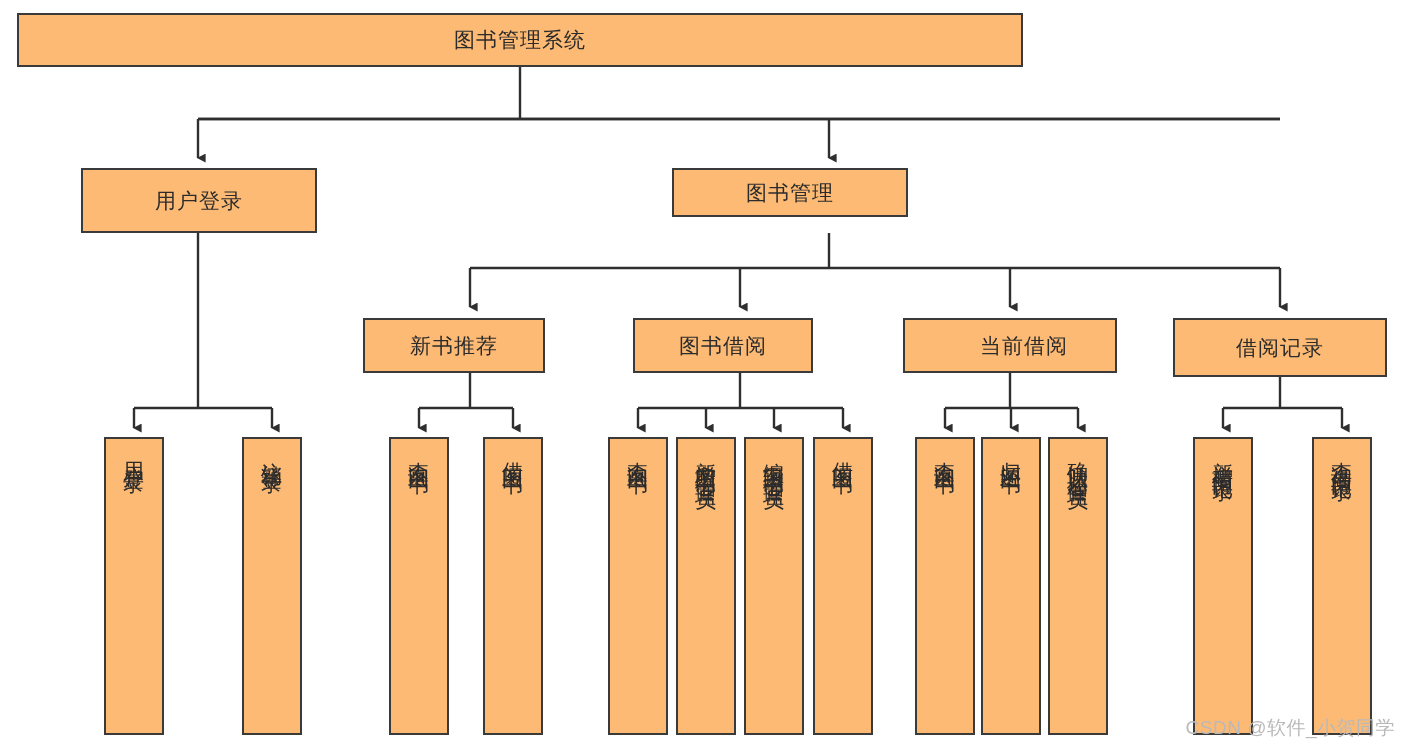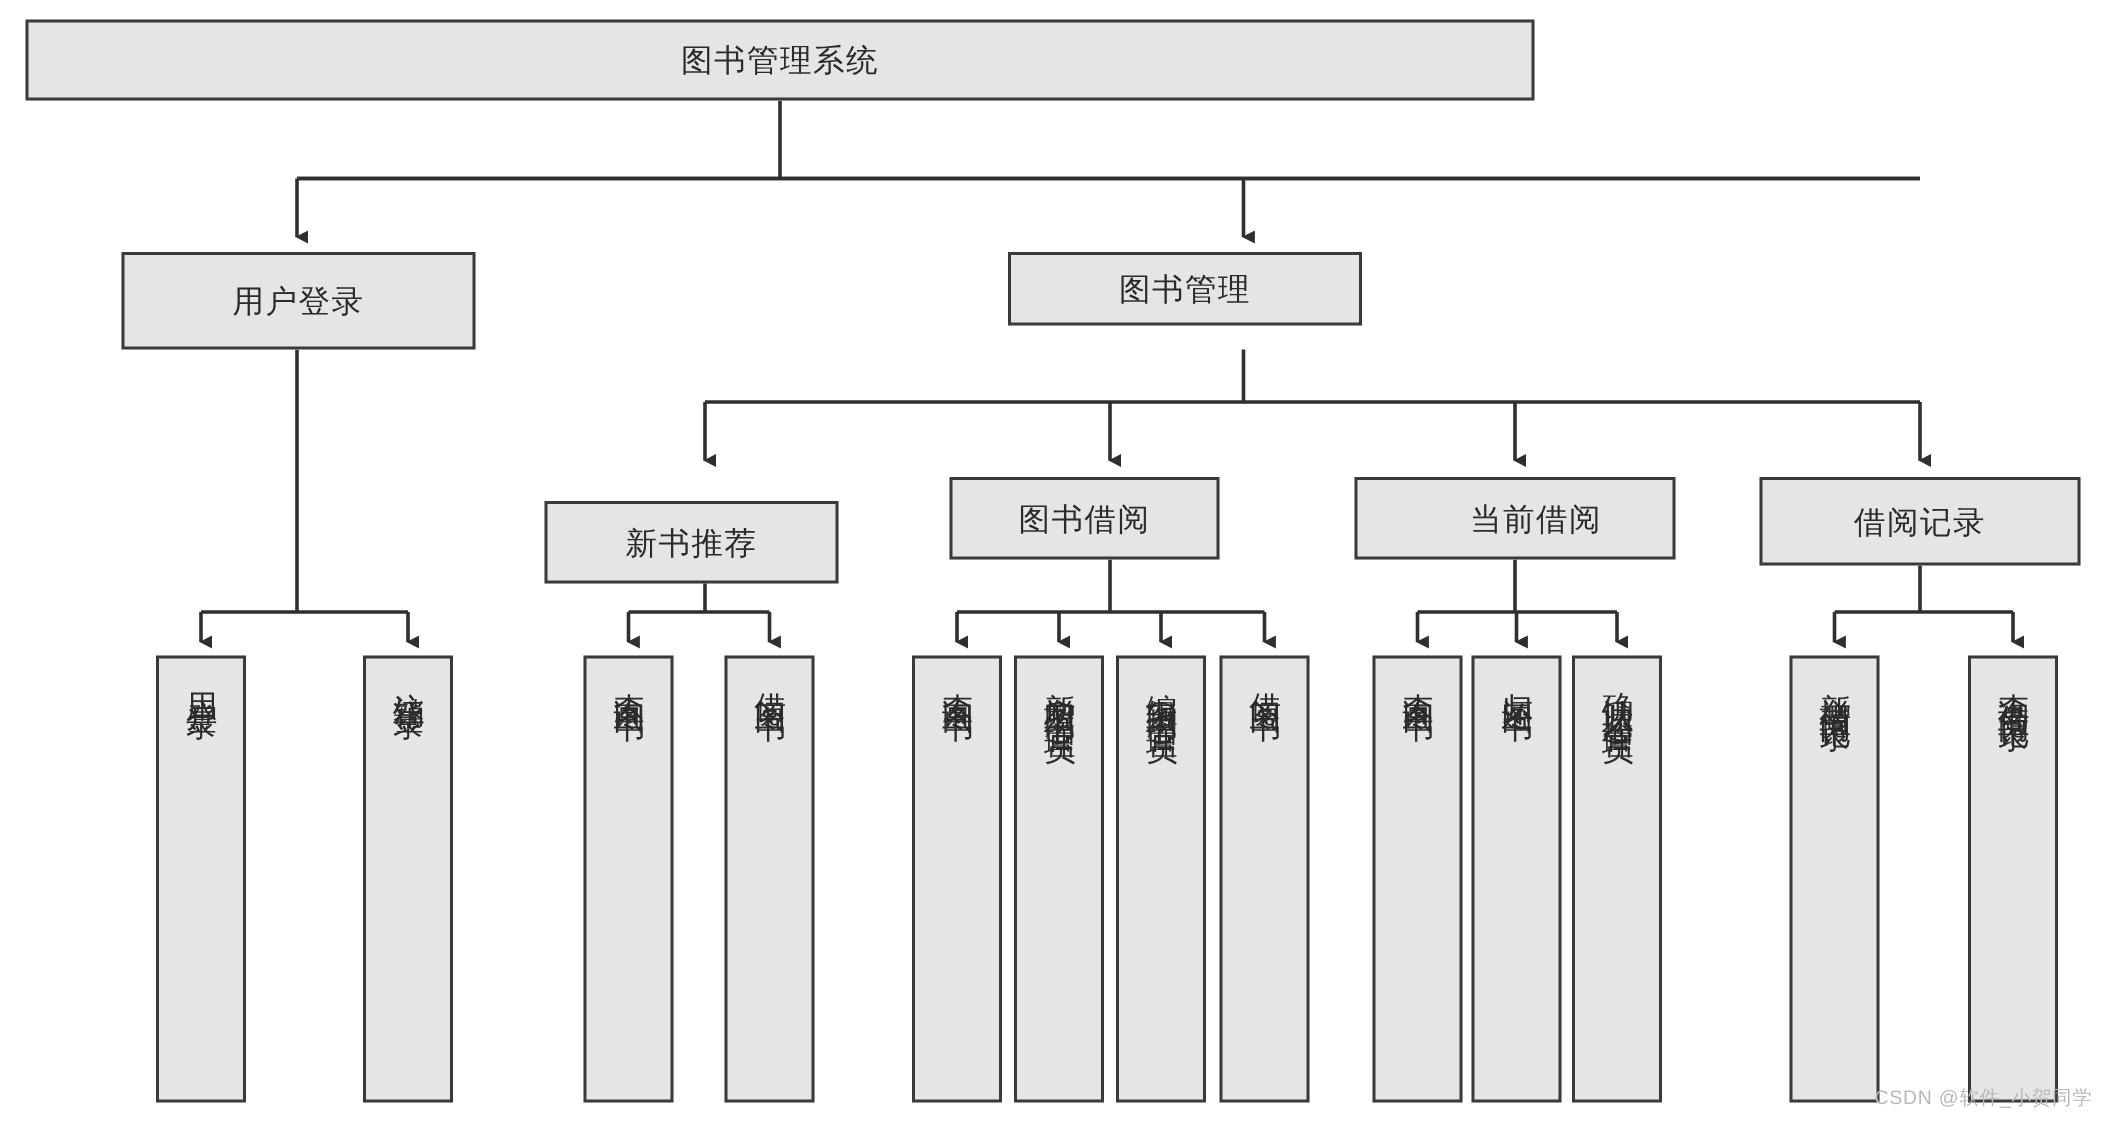--- a/index.html
+++ b/index.html
@@ -15,21 +15,21 @@
     width:1405px;height:747px;
   }
   #edges{
     position:absolute;left:0;top:0;
     width:1405px;height:747px;
     pointer-events:none;
   }
   .node{
     position:absolute;
     box-sizing:border-box;
-    background:#e5e5e5;
+    background:#fdba74;
     border:2px solid #3a3a3a;
     display:flex;
     align-items:center;
     justify-content:center;
     color:#2b2b2b;
   }
   .node.h{
     font-size:21px;
     letter-spacing:1px;
   }
@@ -45,21 +45,21 @@
     white-space:nowrap;
   }
   .node.v .vlabel{
     writing-mode:vertical-rl;
     text-orientation:upright;
   }
   #watermark{
     position:absolute;
     right:10px;
     bottom:6px;
-    font-size:13px;
+    font-size:19px;
     color:#b9b9b9;
     letter-spacing:0.5px;
     white-space:nowrap;
   }
 </style>
 </head>
 <body>
 
 <div id="diagram">
 
@@ -118,21 +118,21 @@
     <span>图书管理系统</span>
   </div>
 
   <div class="node h" style="left:81px;top:168px;width:236px;height:65px;">
     <span>用户登录</span>
   </div>
   <div class="node h" style="left:672px;top:168px;width:236px;height:49px;">
     <span>图书管理</span>
   </div>
 
-  <div class="node h" style="left:363px;top:318px;width:196px;height:55px;margin-top:16px;">
+  <div class="node h" style="left:363px;top:318px;width:182px;height:55px;">
     <span>新书推荐</span>
   </div>
   <div class="node h" style="left:633px;top:318px;width:180px;height:55px;">
     <span>图书借阅</span>
   </div>
   <div class="node h" style="left:903px;top:318px;width:214px;height:55px;padding-left:28px;">
     <span>当前借阅</span>
   </div>
   <div class="node h" style="left:1173px;top:318px;width:214px;height:59px;">
     <span>借阅记录</span>

